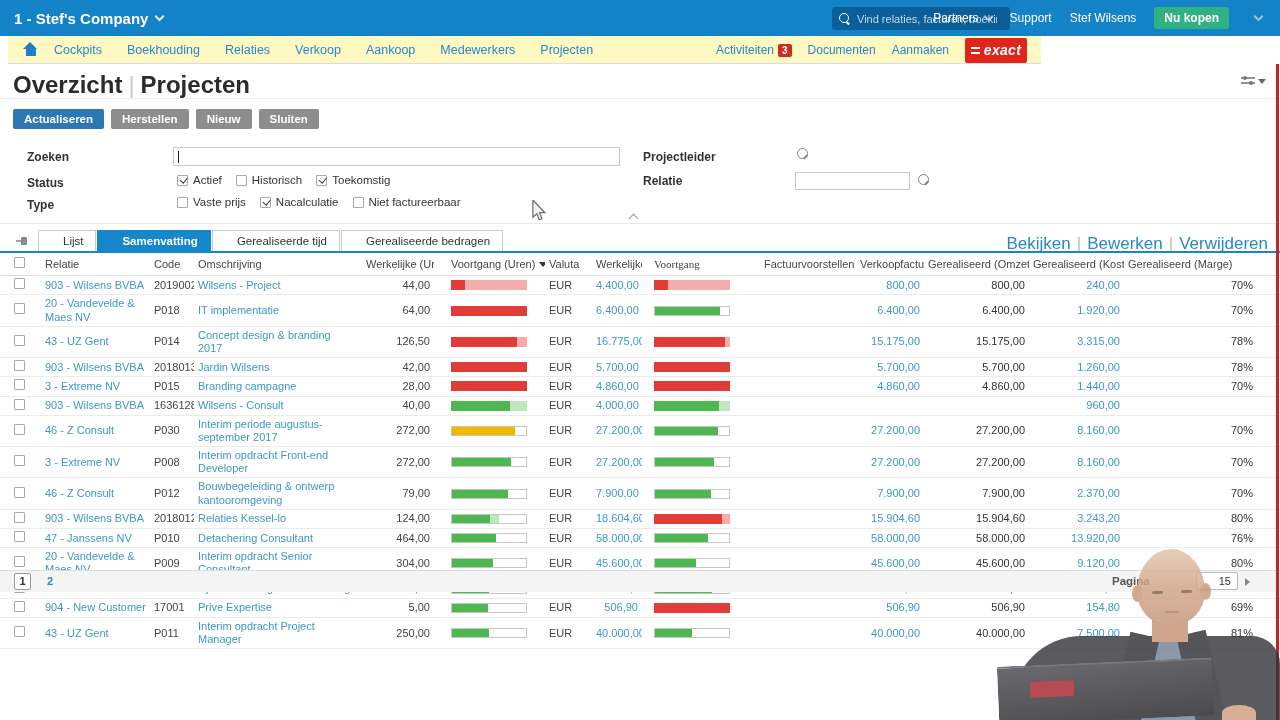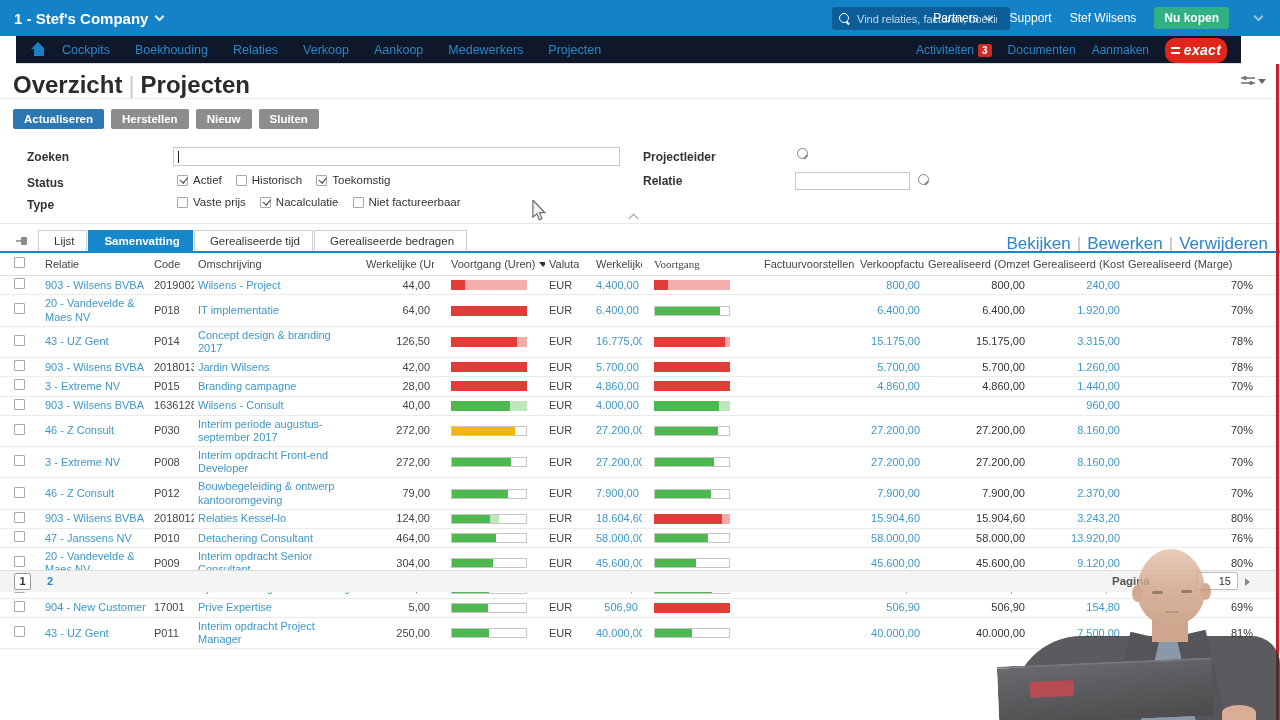--- a/index.html
+++ b/index.html
@@ -16,29 +16,29 @@
   .topsearch input { background:transparent; border:none; outline:none; color:#dbeaf6; font-size:11px; width:140px; font-family:"Liberation Sans",sans-serif; }
   .topsearch input::placeholder { color:#c3d9ec; opacity:1; }
   .mag { width:12px; height:12px; position:relative; display:inline-block; margin-right:6px; }
   .mag::before { content:""; position:absolute; left:0; top:0; width:8px; height:8px; border:1.6px solid #fff; border-radius:50%; }
   .mag::after { content:""; position:absolute; left:8px; top:8px; width:4px; height:1.8px; background:#fff; transform:rotate(45deg); transform-origin:0 0; }
   .toplinks { position:absolute; right:18px; top:0; height:36px; display:flex; align-items:center; gap:18px; }
   .toplink { color:#fff; font-size:12px; cursor:default; }
   .buy-btn { background:#2fb183; color:#fff; font-size:12px; font-weight:bold; border:none; border-radius:3px; padding:4px 10px; }
 
   
-  .menubar { position:absolute; left:16px; top:36px; width:1225px; height:28px; background:#0f172a; border-bottom:1px solid #ddd; display:flex; align-items:center; }
+  .menubar { position:absolute; left:8px; top:36px; width:1033px; height:28px; background:#fef9c3; border-bottom:1px solid #ddd; display:flex; align-items:center; }
   .home-ic { position:relative; width:15px; height:13px; margin-left:15px; margin-right:16px; }
   .home-ic::before { content:""; position:absolute; left:0; top:-1px; border-left:7.5px solid transparent; border-right:7.5px solid transparent; border-bottom:7px solid #1d7fc6; }
   .home-ic::after { content:""; position:absolute; left:2.5px; top:6px; width:10px; height:7px; background:#1d7fc6; }
   .menu-item { color:#2b87c6; font-size:12.5px; margin-right:25px; }
   .menu-right { position:absolute; right:14px; top:0; height:28px; display:flex; align-items:center; gap:16px; }
   .menu-rlink { color:#2b87c6; font-size:12px; }
   .badge { display:inline-block; background:#cf2b23; color:#fff; font-size:10px; font-weight:bold; padding:1px 4px; border-radius:2px; margin-left:4px; }
-  .exact-logo { background:#e0251b; border-radius:10px; width:62px; height:25px; display:flex; align-items:center; justify-content:center; gap:4px; }
+  .exact-logo { background:#e0251b; border-radius:2px; width:62px; height:25px; display:flex; align-items:center; justify-content:center; gap:4px; }
   .eq-ic { display:inline-block; width:9px; height:7px; border-top:2.5px solid #fff; border-bottom:2.5px solid #fff; }
   .exact-word { color:#fff; font-size:14px; font-weight:bold; font-style:italic; letter-spacing:.3px; }
 
   
   .titlebar { position:absolute; left:0; top:64px; width:1280px; height:35px; border-bottom:1px solid #ececec; background:#fff; }
   .title-wrap { position:absolute; left:13px; top:7px; font-size:24px; font-weight:bold; color:#2b2b2b; }
   .title-sep { color:#c9c9c9; font-weight:normal; padding:0 6px; }
   .customize { position:absolute; right:14px; top:11px; display:flex; align-items:center; gap:3px; color:#777; }
   .cust-svg { display:block; }
   .tri-down { width:0; height:0; border-left:4px solid transparent; border-right:4px solid transparent; border-top:5px solid #666; }
@@ -62,21 +62,21 @@
   .mag2 { width:15px; height:15px; position:relative; display:inline-block; }
   .mag2::before { content:""; position:absolute; left:1px; top:1px; width:9px; height:9px; border:1.6px solid #848484; border-radius:50%; }
   .mag2::after { content:""; position:absolute; left:2.5px; top:10.5px; width:5px; height:1.8px; background:#848484; transform:rotate(135deg); transform-origin:100% 50%; }
   .collapse-caret { position:absolute; left:630px; top:213px; width:9px; height:6px; }
   .collapse-caret::before { content:""; position:absolute; left:0; top:2px; width:6px; height:6px; border-left:1.5px solid #9a9a9a; border-top:1.5px solid #9a9a9a; transform:rotate(45deg); }
 
   
   .tabsbar { position:absolute; left:0; top:230px; width:1280px; height:22px; }
   .pin-ic { position:absolute; left:16px; top:5px; }
   .tabs { position:absolute; left:38px; top:0; display:flex; height:21px; }
-  .tab { font-size:11.5px; color:#333; border:1px solid #ccc; border-bottom:none; background:#fff; padding:4px 12px 0 15px; margin-right:1px; height:21px; }
+  .tab { font-size:11.5px; color:#333; border:1px solid #ccc; border-bottom:none; background:#fff; padding:4px 12px 0 24px; margin-right:1px; height:21px; }
   .tab.active { background:#1787cb; color:#fff; border-color:#1787cb; font-weight:bold; }
   .tab-underline { position:absolute; left:0; top:251px; width:1280px; height:2px; background:#1787cb; }
   .tab-actions { position:absolute; right:12px; top:4px; font-size:17px; color:#2b87c6; }
   .tab-actions .sep { color:#bbb; padding:0 6px; }
 
   
   table.grid { position:absolute; left:0; top:253px; width:1280px; border-collapse:collapse; table-layout:fixed; }
   table.grid th, table.grid td { font-size:11px; vertical-align:middle; padding:2px 4px; line-height:1.2; overflow:hidden; }
   table.grid thead th { color:#454545; font-weight:normal; text-align:left; border-bottom:1px solid #ddd; padding-top:4px; padding-bottom:4px; white-space:nowrap; }
   table.grid tbody td { border-bottom:1px solid #ebebeb; }

